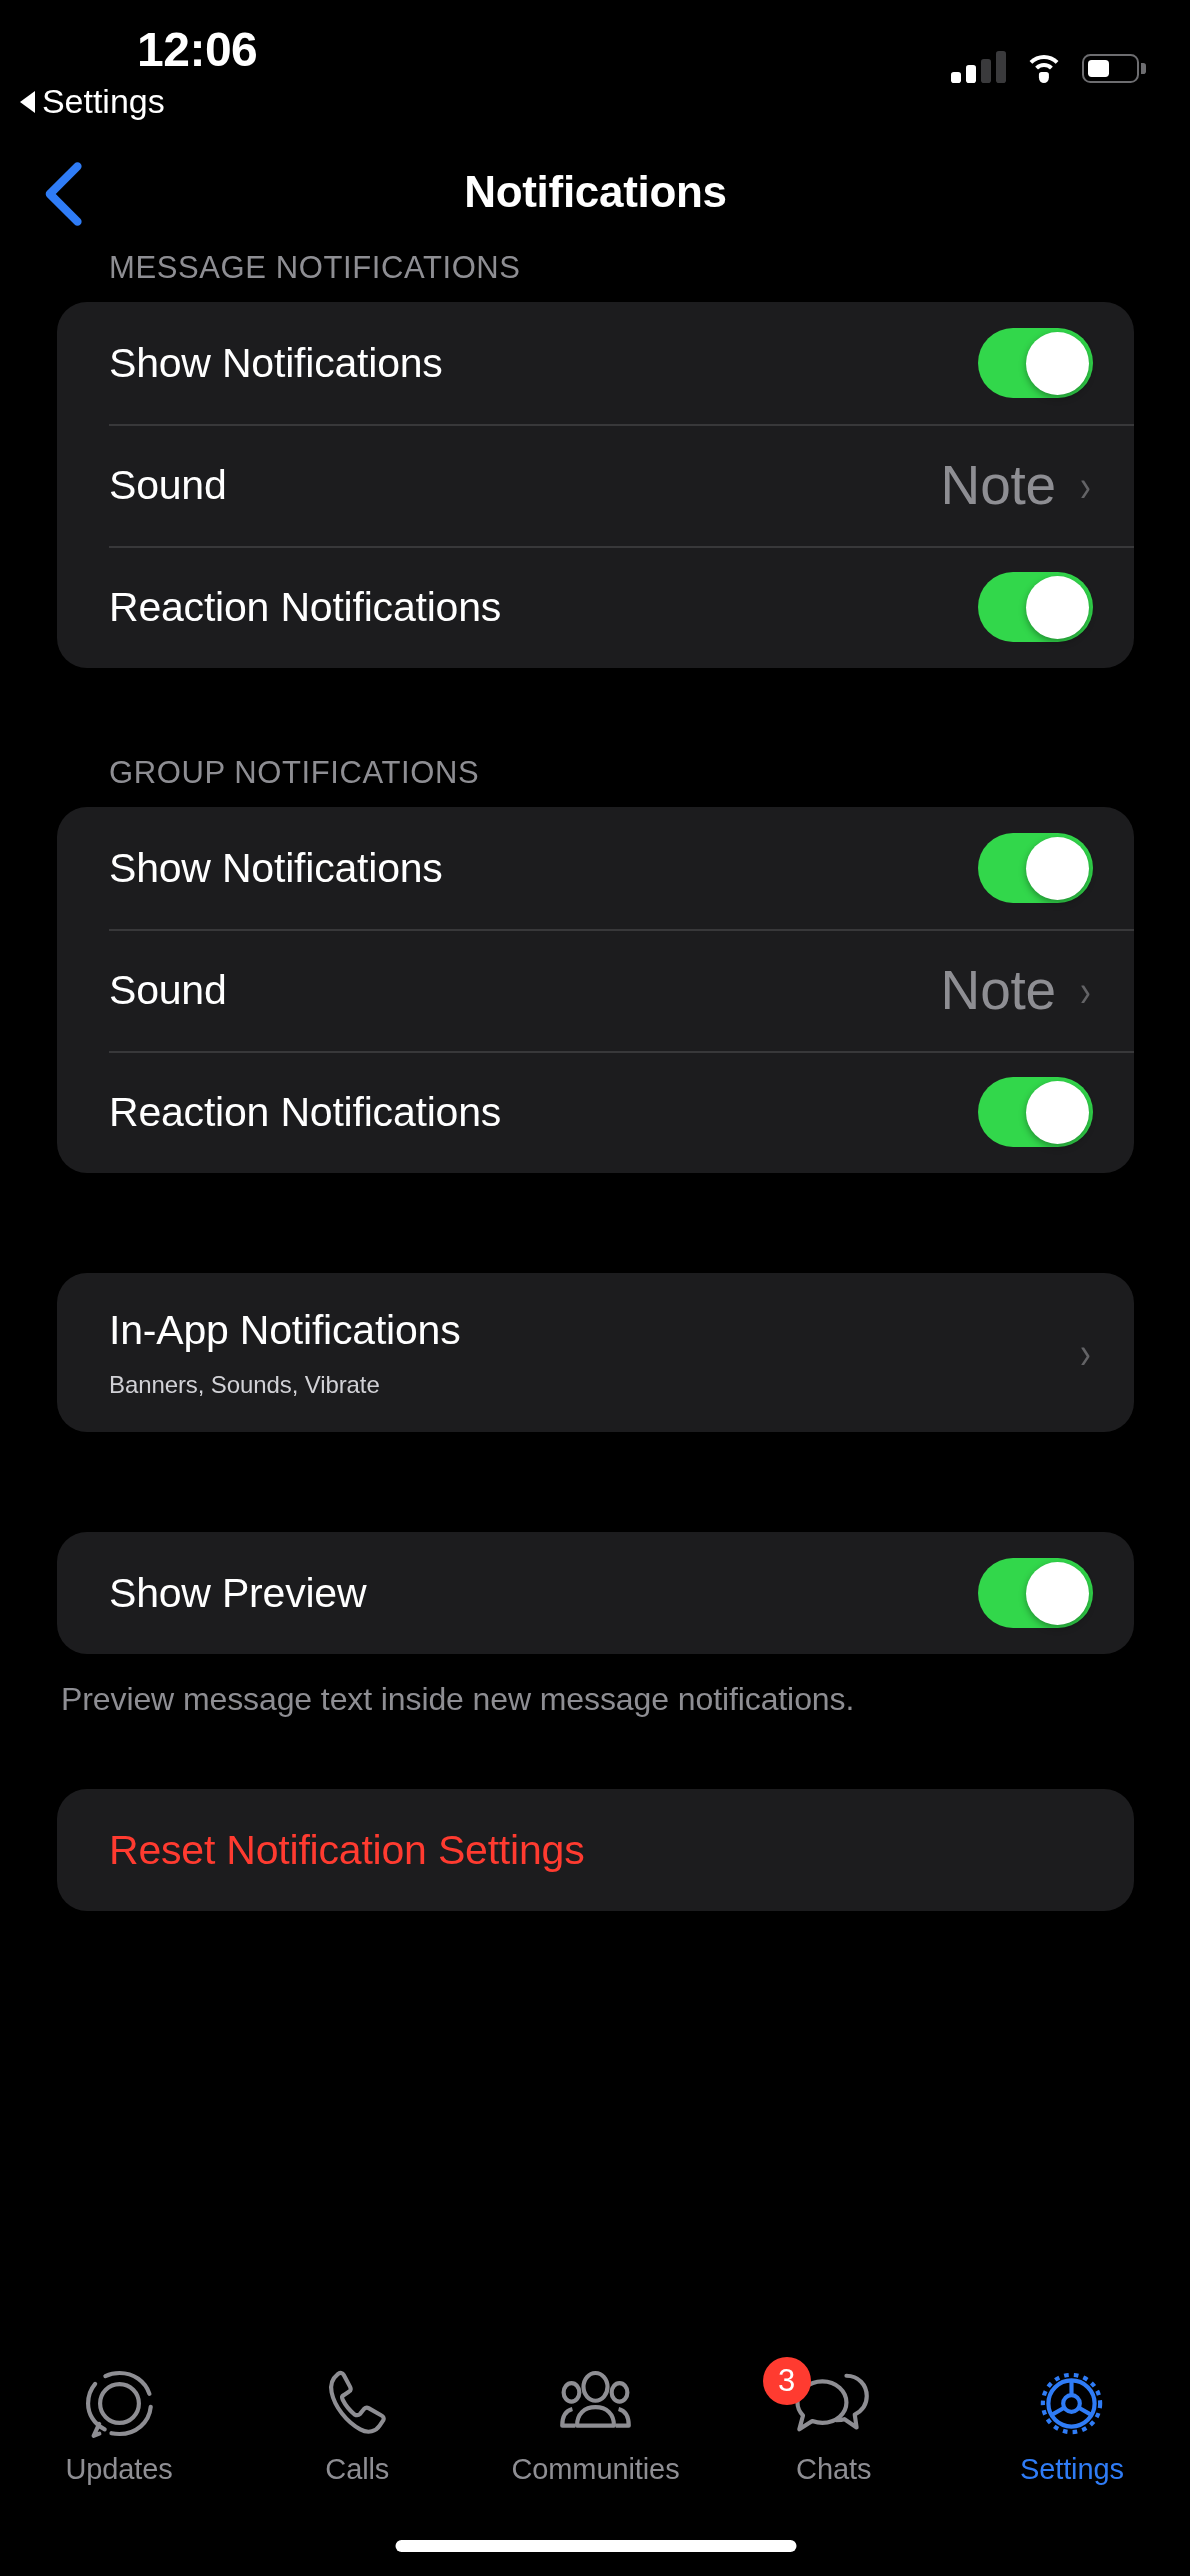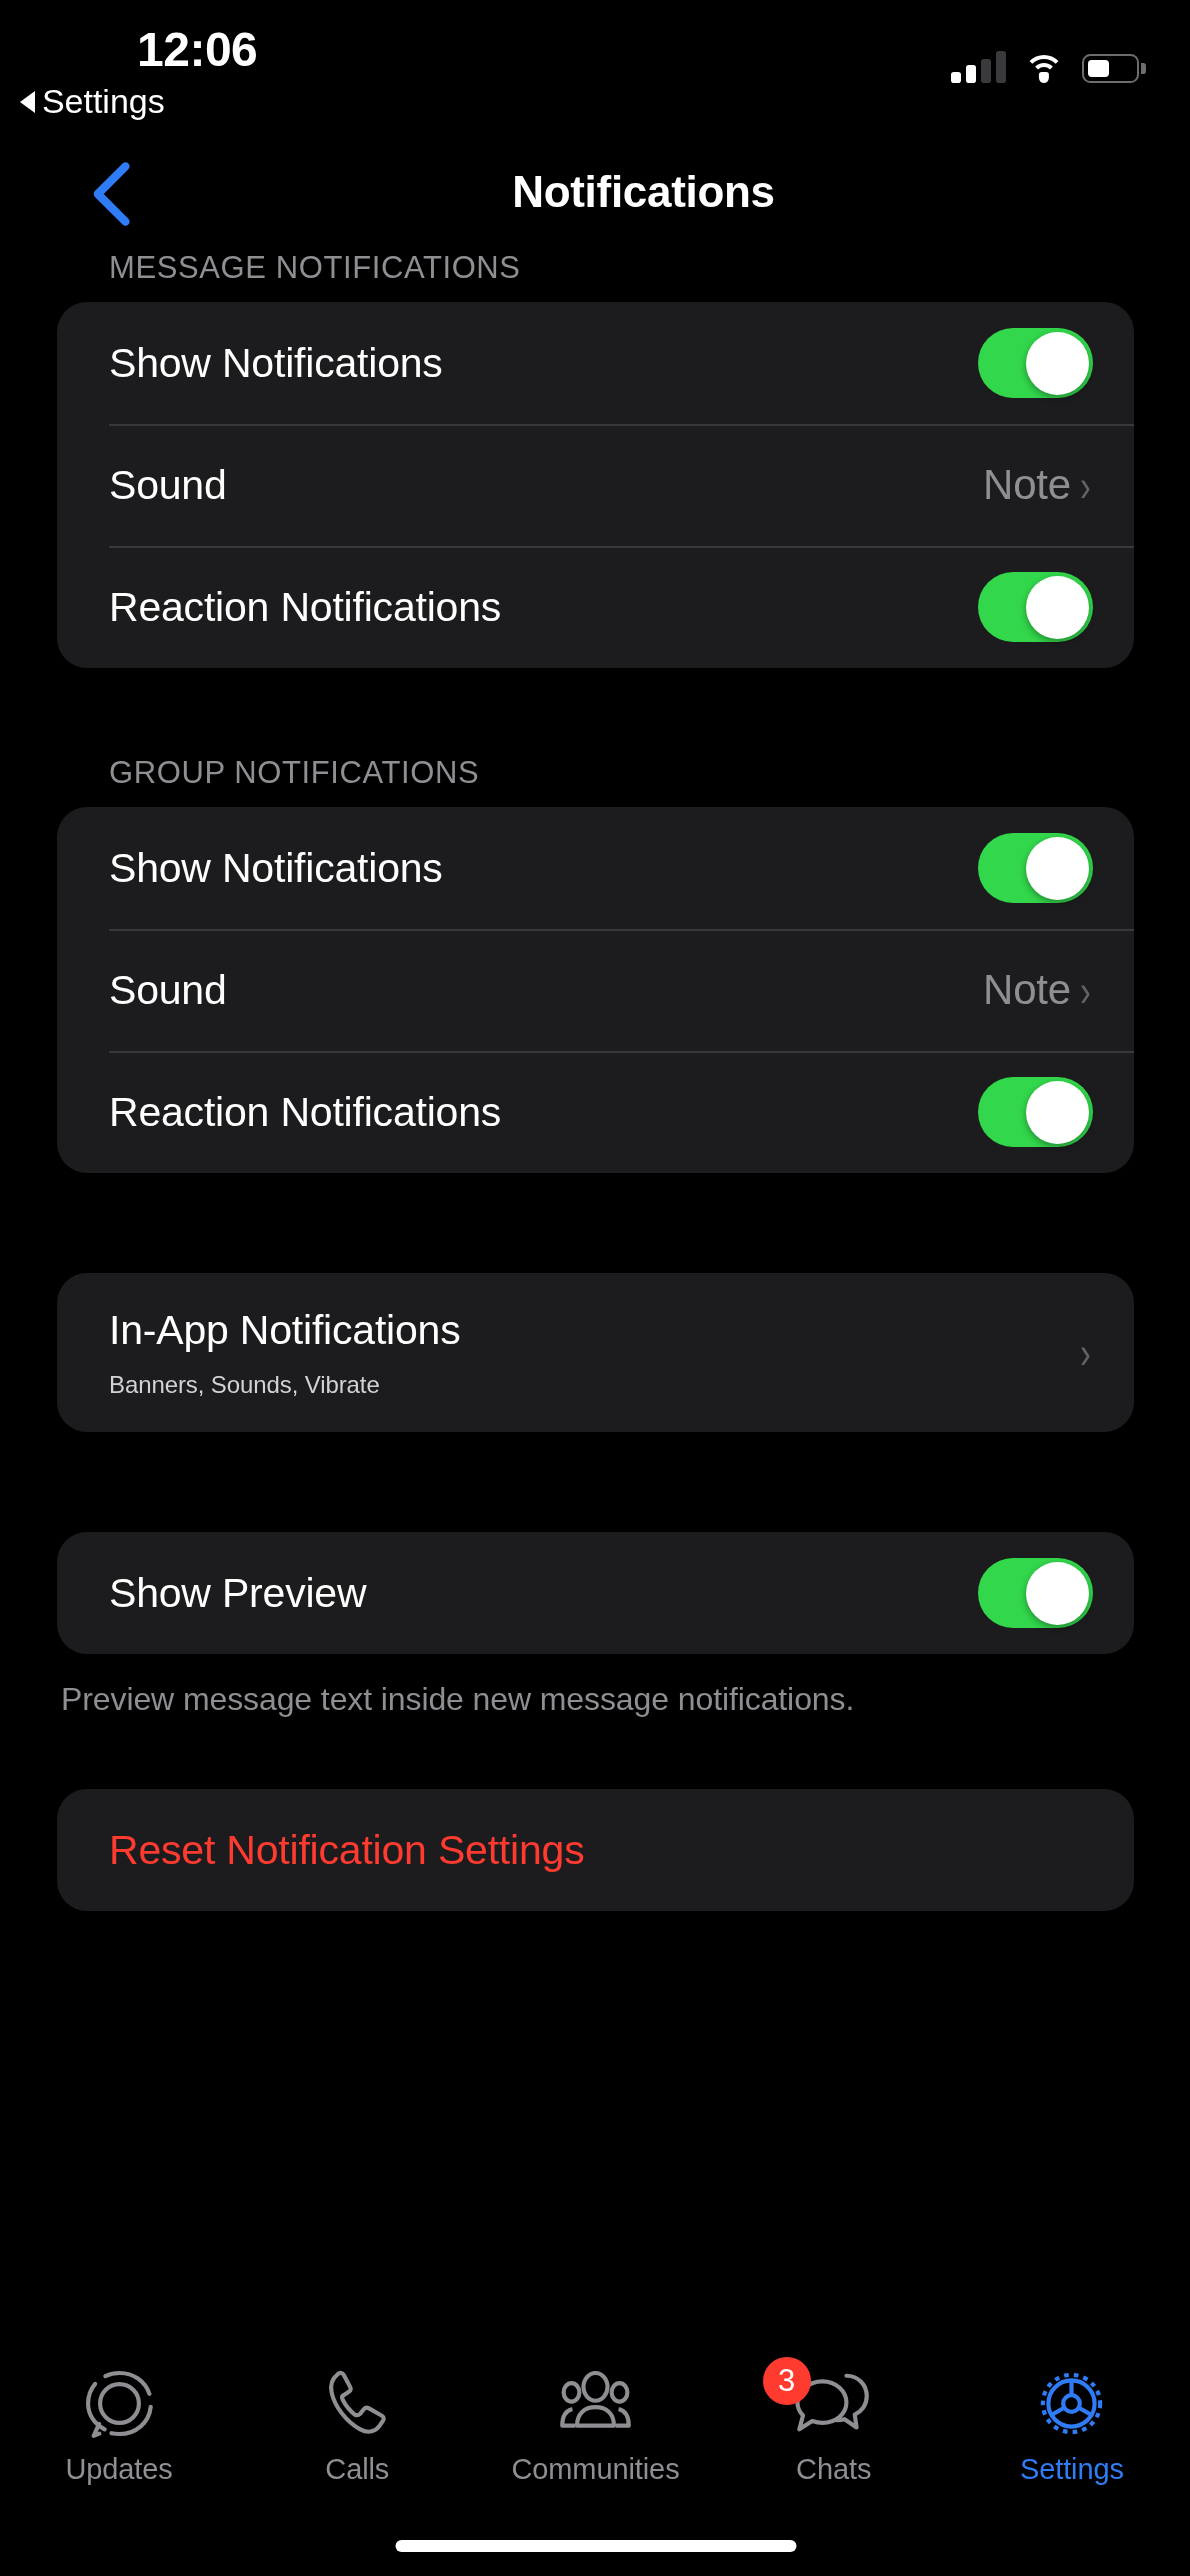--- a/index.html
+++ b/index.html
@@ -52,21 +52,21 @@
   .batt .fill {
     position:absolute; left:5.6px; top:5.6px; height:17.6px; width:21.3px;
     background:#fff; border-radius:3.7px;
   }
   .batt .nub {
     position:absolute; right:-6.5px; top:9.3px; width:4.6px; height:11px;
     background:#6d6d70; border-radius:0 2.8px 2.8px 0;
   }
 
   
-  .navbar { position:absolute; top:139px; left:0; width:1029px; height:111px;margin-left:48px; }
+  .navbar { position:absolute; top:139px; left:0; width:1029px; height:111px; }
   .nav-back {
     position:absolute; left:33px; top:20.4px; width:65px; height:70px;
   }
   .nav-back svg { display:block; }
   .nav-title {
     position:absolute; left:0; width:1191px; top:28px;
     text-align:center; font-size:44px; font-weight:700; color:#fff;
     letter-spacing:-0.3px;
   }
 
@@ -89,21 +89,21 @@
   }
   .row + .row::before {
     content:""; position:absolute; left:52px; right:0; top:0;
     height:1.9px; background:#38383a;
   }
   .row-label {
     font-size:41px; color:#fff; flex:1; letter-spacing:-0.2px;
   }
   .row-label.destructive { color:#ff3b30; }
   .row-value {
-    font-size:42px; color:#8e8e93; margin-right:7px; letter-spacing:-0.2px;
+    font-size:55px; color:#8e8e93; margin-right:22px; letter-spacing:-0.2px;
   }
   .chev {
     font-size:45px; color:#636366; line-height:1; font-weight:400;
     transform:scaleX(0.72); display:inline-block;
   }
 
   
   .row.tall { height:159px; align-items:center; }
   .row-stack { flex:1; display:flex; flex-direction:column; gap:17px; }
   .row-sub { font-size:24px; color:#d1d1d6; letter-spacing:-0.1px; }

